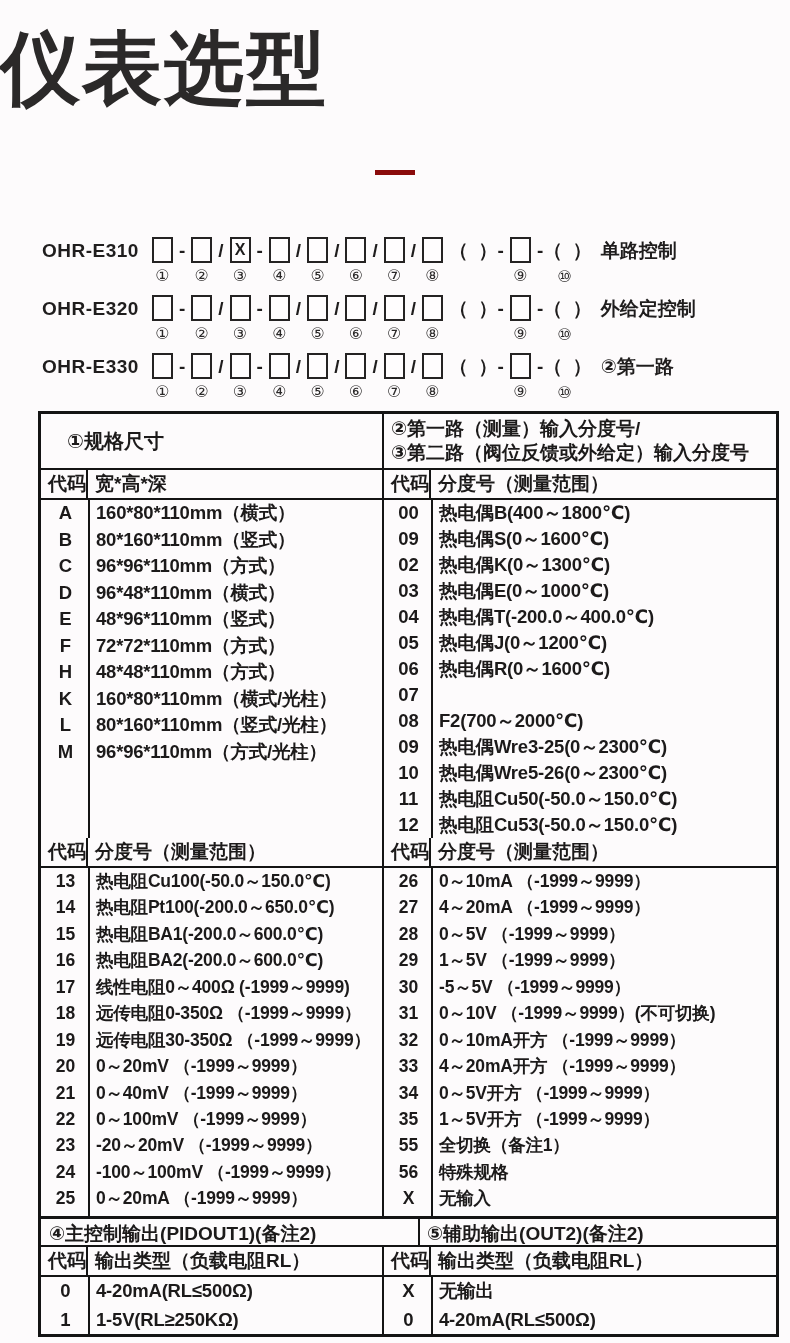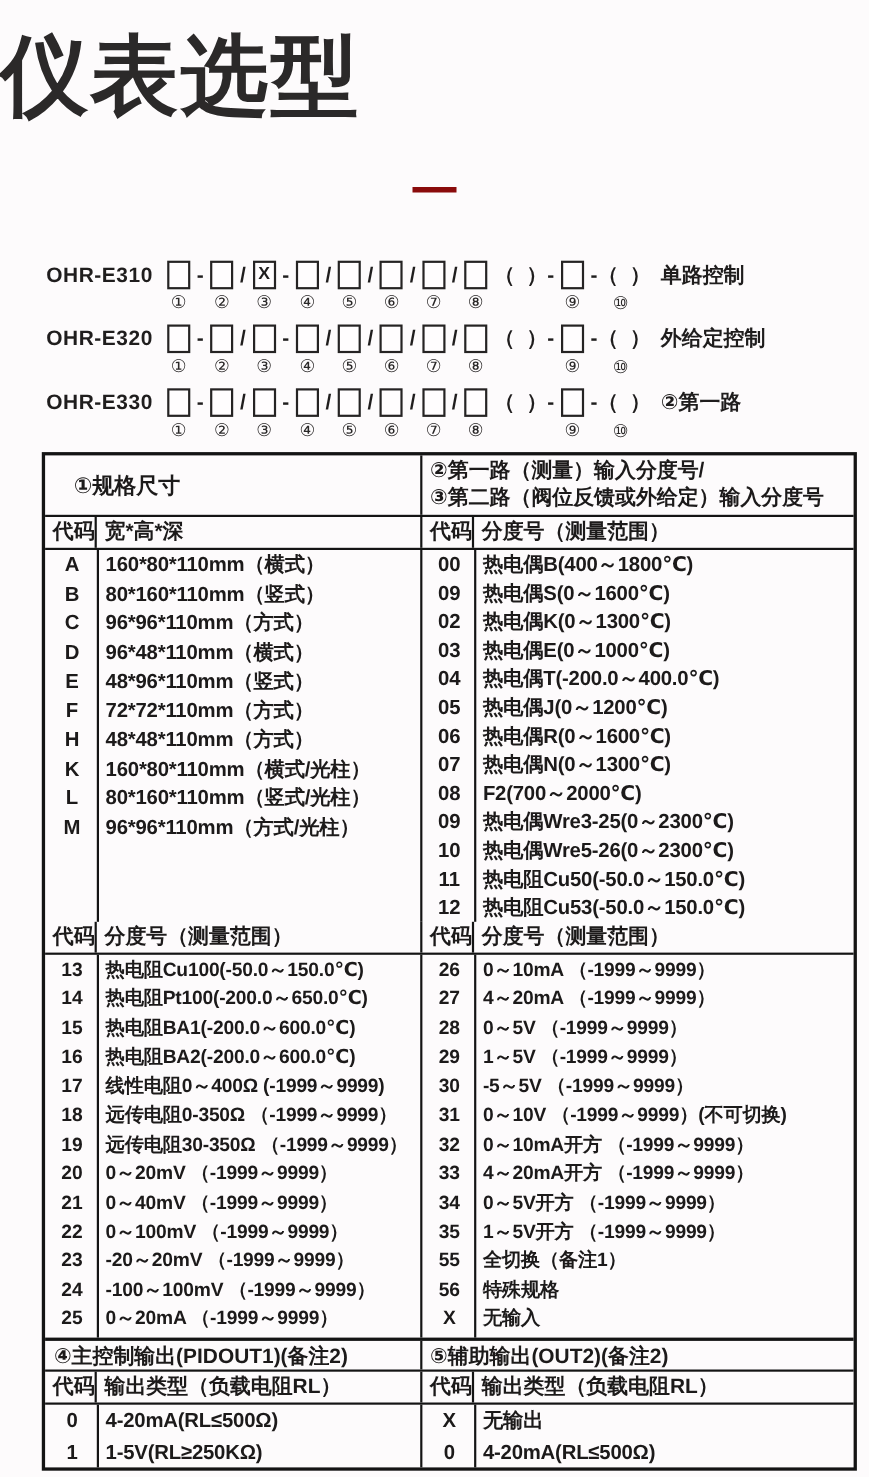--- a/index.html
+++ b/index.html
@@ -53,21 +53,21 @@
   .s1-body { height:338px; }
   .s1-body .half-l .tr { height:26.5px; line-height:26.5px; }
   .s1-body .half-r .tr { height:26px; line-height:26px; }
   .tr { display:flex; font-size:18.5px; white-space:nowrap; }
   .td-code { width:49px; text-align:center; flex:none; }
   .td-desc { padding-left:6px; letter-spacing:-0.2px; }
   .s2-title { border-top:3px solid #141414; border-bottom:2px solid #141414; height:31px; line-height:29px; padding-left:8px; font-size:19px; }
   .s2-body { height:348px; }
   .s2-body .tr { height:26.45px; line-height:26.45px; font-size:17.5px; }
   .s3-hdr { border-top:3px solid #141414; border-bottom:2px solid #141414; height:31px; line-height:29px; font-size:19px; }
-  .s3-hdr-left { width:343px; border-right:2px solid #141414; padding-left:8px; }
+  .s3-hdr-left { width:379px; border-right:2px solid #141414; padding-left:8px; }
   .s3-hdr-right { flex:1; padding-left:7px; }
   .s3-body .tr { height:28.5px; line-height:28.5px; }
 </style>
 </head>
 <body>
 
 <h1 class="page-title">仪表选型</h1>
 <div class="title-underline"></div>
 
 <div class="model-block">
@@ -368,21 +368,20 @@
         <div class="tr">
         <span class="td-code">05</span>
         <span class="td-desc">热电偶J(0～1200℃)</span>
       </div>
         <div class="tr">
         <span class="td-code">06</span>
         <span class="td-desc">热电偶R(0～1600℃)</span>
       </div>
         <div class="tr">
         <span class="td-code">07</span>
-        <span class="td-desc">热电偶N(0～1300℃)</span>
       </div>
         <div class="tr">
         <span class="td-code">08</span>
         <span class="td-desc">F2(700～2000℃)</span>
       </div>
         <div class="tr">
         <span class="td-code">09</span>
         <span class="td-desc">热电偶Wre3-25(0～2300℃)</span>
       </div>
         <div class="tr">

